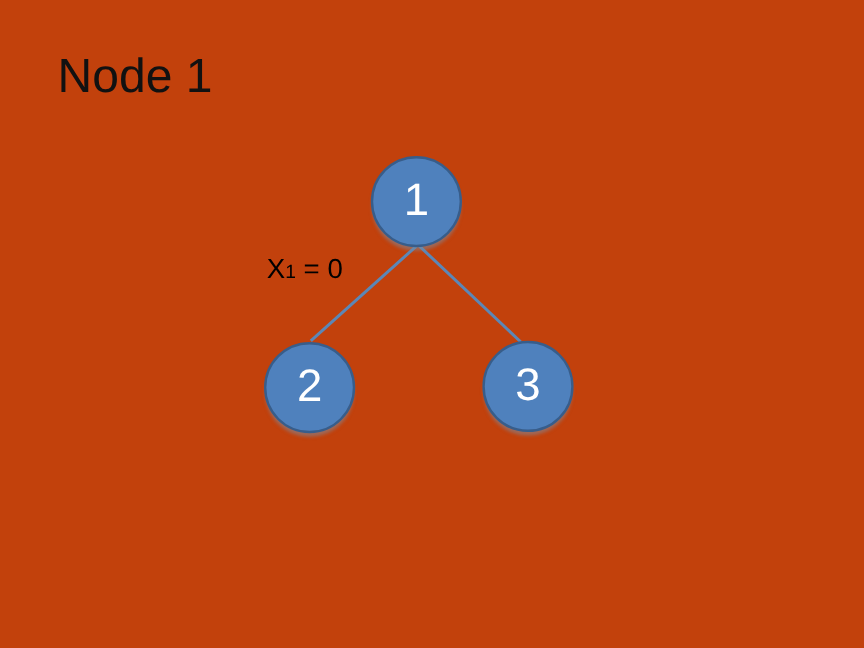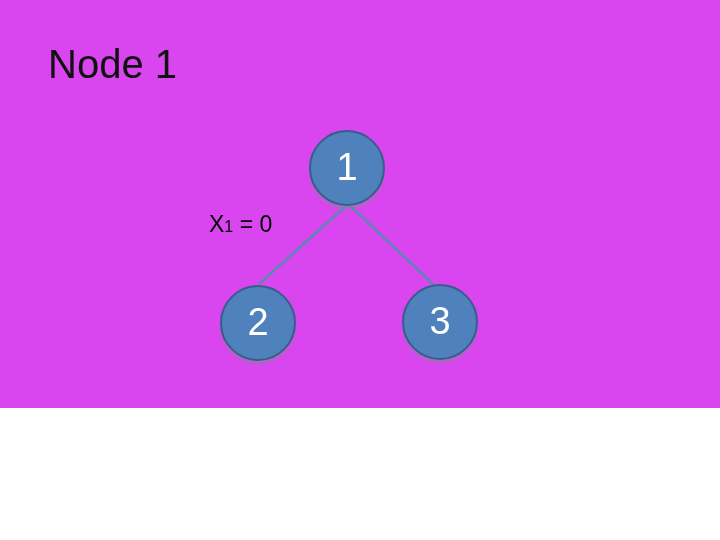--- a/index.html
+++ b/index.html
@@ -4,22 +4,22 @@
 <style>
   html, body {
     margin: 0;
     padding: 0;
     background: #ffffff;
     font-family: "Liberation Sans", sans-serif;
   }
   .slide {
     position: relative;
     width: 720px;
-    height: 408px;
-    background: #d946ef;
+    height: 540px;
+    background: #c2410c;
     overflow: hidden;
   }
   .slide-title {
     position: absolute;
     left: 48px;
     top: 44px;
     margin: 0;
     font-size: 40px;
     font-weight: 400;
     line-height: 1;
@@ -55,21 +55,21 @@
     padding-bottom: 3px;
   }
   .node-root  { left: 309px; top: 130px; }
   .node-left  { left: 220px; top: 285px; }
   .node-right { left: 402px; top: 284px; }
 
   .edge-label {
     position: absolute;
     width: 90px;
     top: 211px;
-    text-align: left;
+    text-align: center;
     font-size: 23px;
     color: #000000;
     z-index: 3;
     white-space: nowrap;
   }
   .edge-label-left  { left: 209px; }
   .edge-label-right { left: 404px; }
   .edge-label .sub {
     font-size: 16px;
     vertical-align: baseline;

